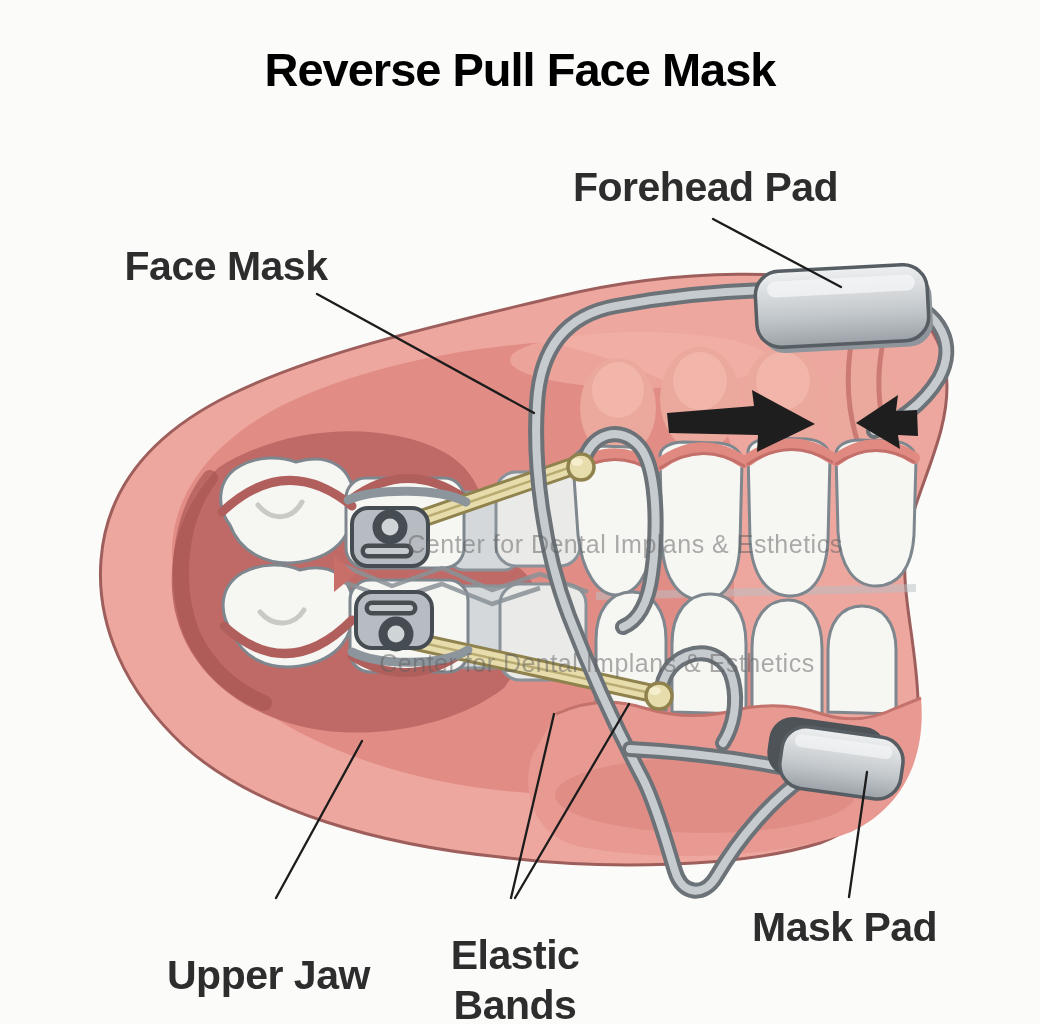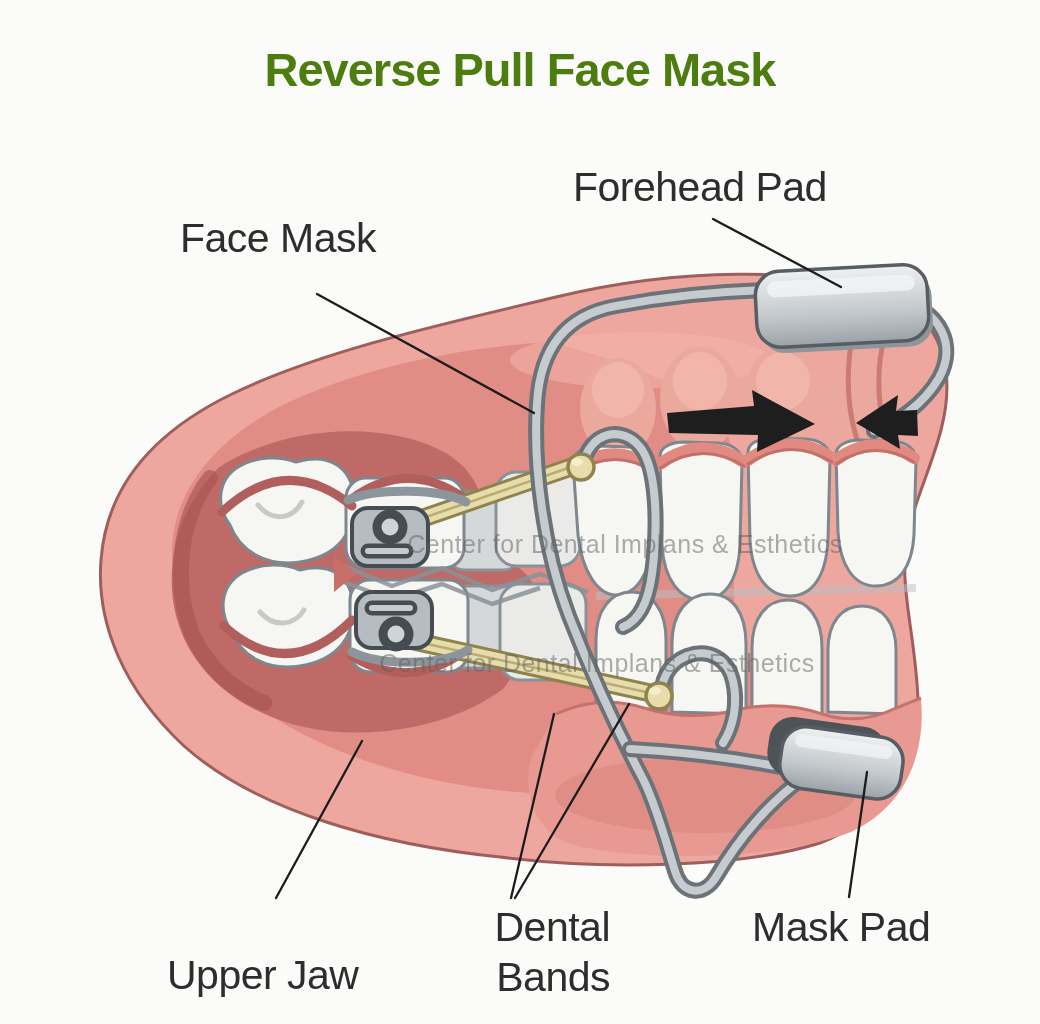--- a/index.html
+++ b/index.html
@@ -1,27 +1,27 @@
 <!DOCTYPE html>
 <html><head>
 <meta charset="utf-8">
 <style>
   html,body{margin:0;padding:0;background:#e8e8e6;}
   #stage{
     position:relative;width:1040px;height:1024px;overflow:hidden;
     background:#fbfbf9;font-family:"Liberation Sans",sans-serif;
   }
   .lbl{
-    position:absolute;color:#2d2d2d;font-weight:normal;font-size:41px;
+    position:absolute;color:#2d2d2d;font-weight:bold;font-size:41px;
     letter-spacing:-0.5px;line-height:1.22;white-space:nowrap;
   }
-  .lbl.center{text-align:right;white-space:normal;}
+  .lbl.center{text-align:center;white-space:normal;margin-top:28px;}
   #title{
     position:absolute;top:42px;left:0;width:1040px;text-align:center;
-    font-size:47px;font-weight:bold;color:#4d7c0f;letter-spacing:-1px;
+    font-size:47px;font-weight:bold;color:#000000;letter-spacing:-1px;
   }
   svg{position:absolute;left:0;top:0;}
   .leader{stroke:#1c1c1c;stroke-width:2.3;fill:none;stroke-linecap:round;}
   .tooth{fill:#f6f6f3;stroke:#7e868e;stroke-width:3;}
   .tooth-back{fill:#d4d8da;stroke:#8a9298;stroke-width:3;}
   .tooth-mid{fill:#eaebe8;stroke:#8a9299;stroke-width:3;}
   .wire-dark{stroke:#6b7278;stroke-width:16;fill:none;stroke-linecap:round;stroke-linejoin:round;}
   .wire-lite{stroke:#c6cbcf;stroke-width:8;fill:none;stroke-linecap:round;stroke-linejoin:round;}
   .gumline{stroke:#b05f5c;stroke-width:9;fill:none;stroke-linecap:round;}
   .gumline-front{stroke:#e08a82;stroke-width:12;fill:none;stroke-linecap:round;}
@@ -207,18 +207,18 @@
 
   <div class="lbl" style="left:573px;top:162px;">Forehead Pad</div>
 
   <div class="lbl center" style="left:76px;top:213px;width:300px;">
     <div>Face Mask</div>
   </div>
 
   <div class="lbl" style="left:167px;top:950px;">Upper Jaw</div>
 
   <div class="lbl center" style="left:420px;top:902px;width:190px;">
-    <div>Dental</div>
+    <div>Elastic</div>
     <div>Bands</div>
   </div>
 
   <div class="lbl" style="left:752px;top:902px;">Mask Pad</div>
 </div>
 
 </body></html>

